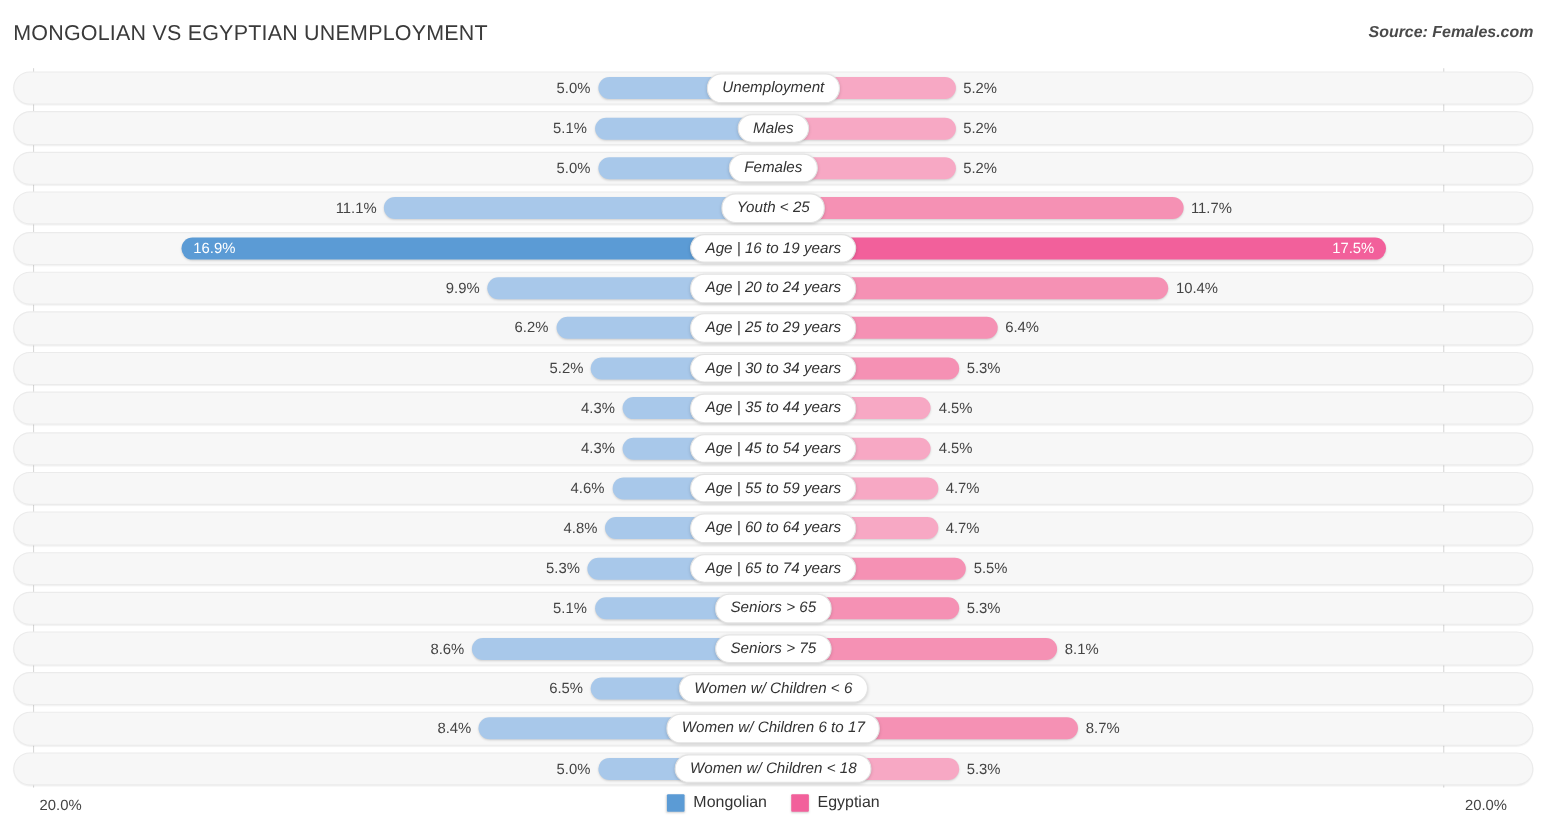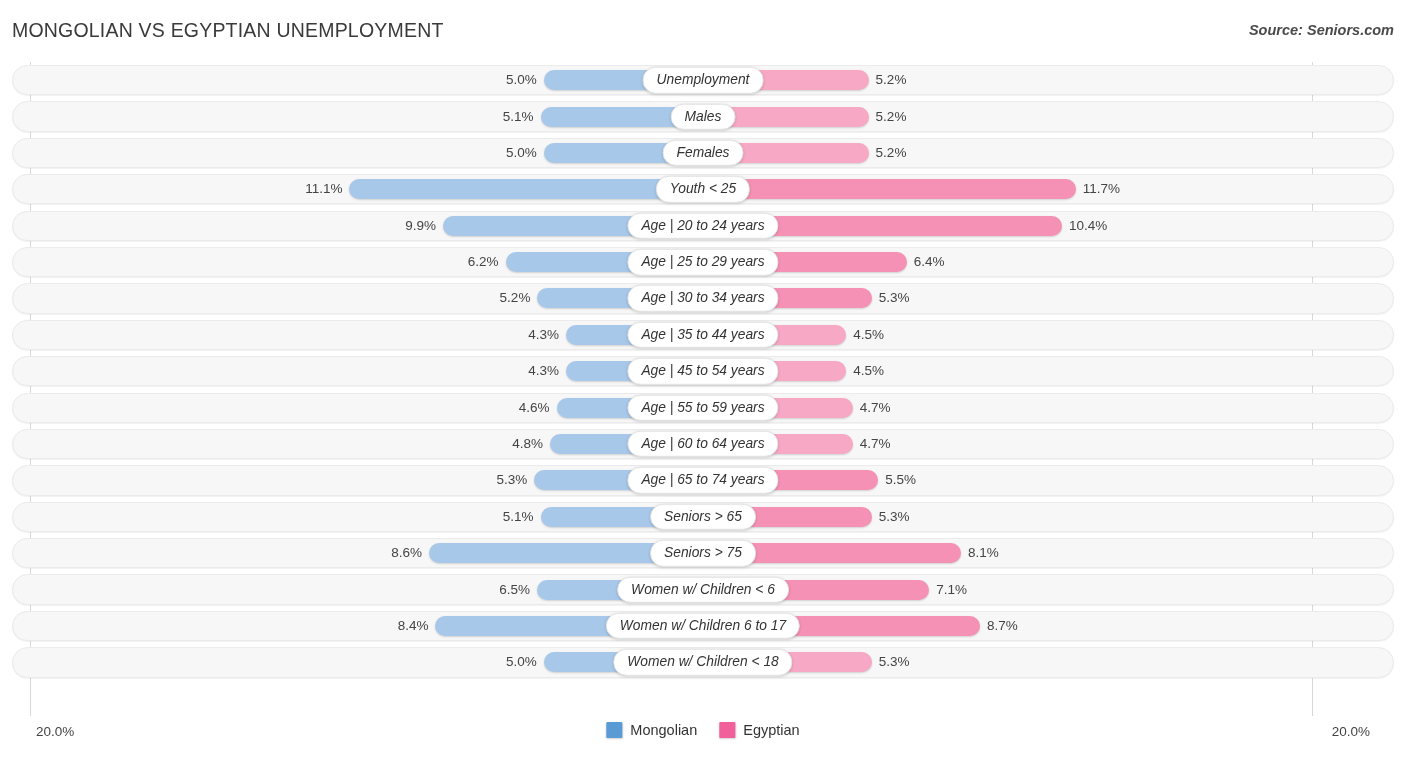--- a/index.html
+++ b/index.html
@@ -190,21 +190,21 @@
     font-size: 14.5px;
     color: #333333;
     white-space: nowrap;
   }
 </style>
 </head>
 <body>
 
 <div class="header">
   <div class="chart-title">MONGOLIAN VS EGYPTIAN UNEMPLOYMENT</div>
-  <div class="chart-source">Source: Seniors.com</div>
+  <div class="chart-source">Source: Females.com</div>
 </div>
 
 <div class="plot">
   <div class="axis-line left"></div>
   <div class="axis-line right"></div>
   <div class="rows" id="rows">
       <div class="row">
         <div class="track"></div>
         <div class="bar left" style="width: 159.25px;">
           <div class="bar-inner" style="background: rgb(168, 200, 234);"></div>
@@ -247,20 +247,32 @@
           <div class="val left">11.1%</div>
         </div>
         <div class="bar right" style="width: 372.645px;">
           <div class="bar-inner" style="background: rgb(245, 145, 180);"></div>
           <div class="val right">11.7%</div>
         </div>
         <div class="cat">Youth &lt; 25</div>
       </div>
       <div class="row">
         <div class="track"></div>
+        <div class="bar left" style="width: 538.265px;">
+          <div class="bar-inner" style="background: rgb(91, 155, 213);"></div>
+          <div class="val left inside">16.9%</div>
+        </div>
+        <div class="bar right" style="width: 557.375px;">
+          <div class="bar-inner" style="background: rgb(242, 96, 155);"></div>
+          <div class="val right inside">17.5%</div>
+        </div>
+        <div class="cat">Age | 16 to 19 years</div>
+      </div>
+      <div class="row">
+        <div class="track"></div>
         <div class="bar left" style="width: 260px; padding-left: 6px;">
           <div class="bar-inner" style="background: rgb(168, 200, 234);"></div>
           <div class="val left">9.9%</div>
         </div>
         <div class="bar right" style="width: 359px;">
           <div class="bar-inner" style="background: rgb(245, 145, 180);"></div>
           <div class="val right">10.4%</div>
         </div>
         <div class="cat">Age | 20 to 24 years</div>
       </div>
@@ -370,24 +382,20 @@
           <div class="bar-inner" style="background: rgb(245, 145, 180);"></div>
           <div class="val right">8.1%</div>
         </div>
         <div class="cat">Seniors &gt; 75</div>
       </div>
       <div class="row">
         <div class="track"></div>
         <div class="bar left" style="width: 166px;">
           <div class="bar-inner" style="background: rgb(168, 200, 234);"></div>
           <div class="val left">6.5%</div>
-        </div>
-        <div class="bar right" style="width: 226.135px;">
-          <div class="bar-inner" style="background: rgb(245, 145, 180);"></div>
-          <div class="val right">7.1%</div>
         </div>
         <div class="cat">Women w/ Children &lt; 6</div>
       </div>
       <div class="row">
         <div class="track"></div>
         <div class="bar left" style="width: 267.54px;">
           <div class="bar-inner" style="background: rgb(168, 200, 234);"></div>
           <div class="val left">8.4%</div>
         </div>
         <div class="bar right" style="width: 277.095px;">

